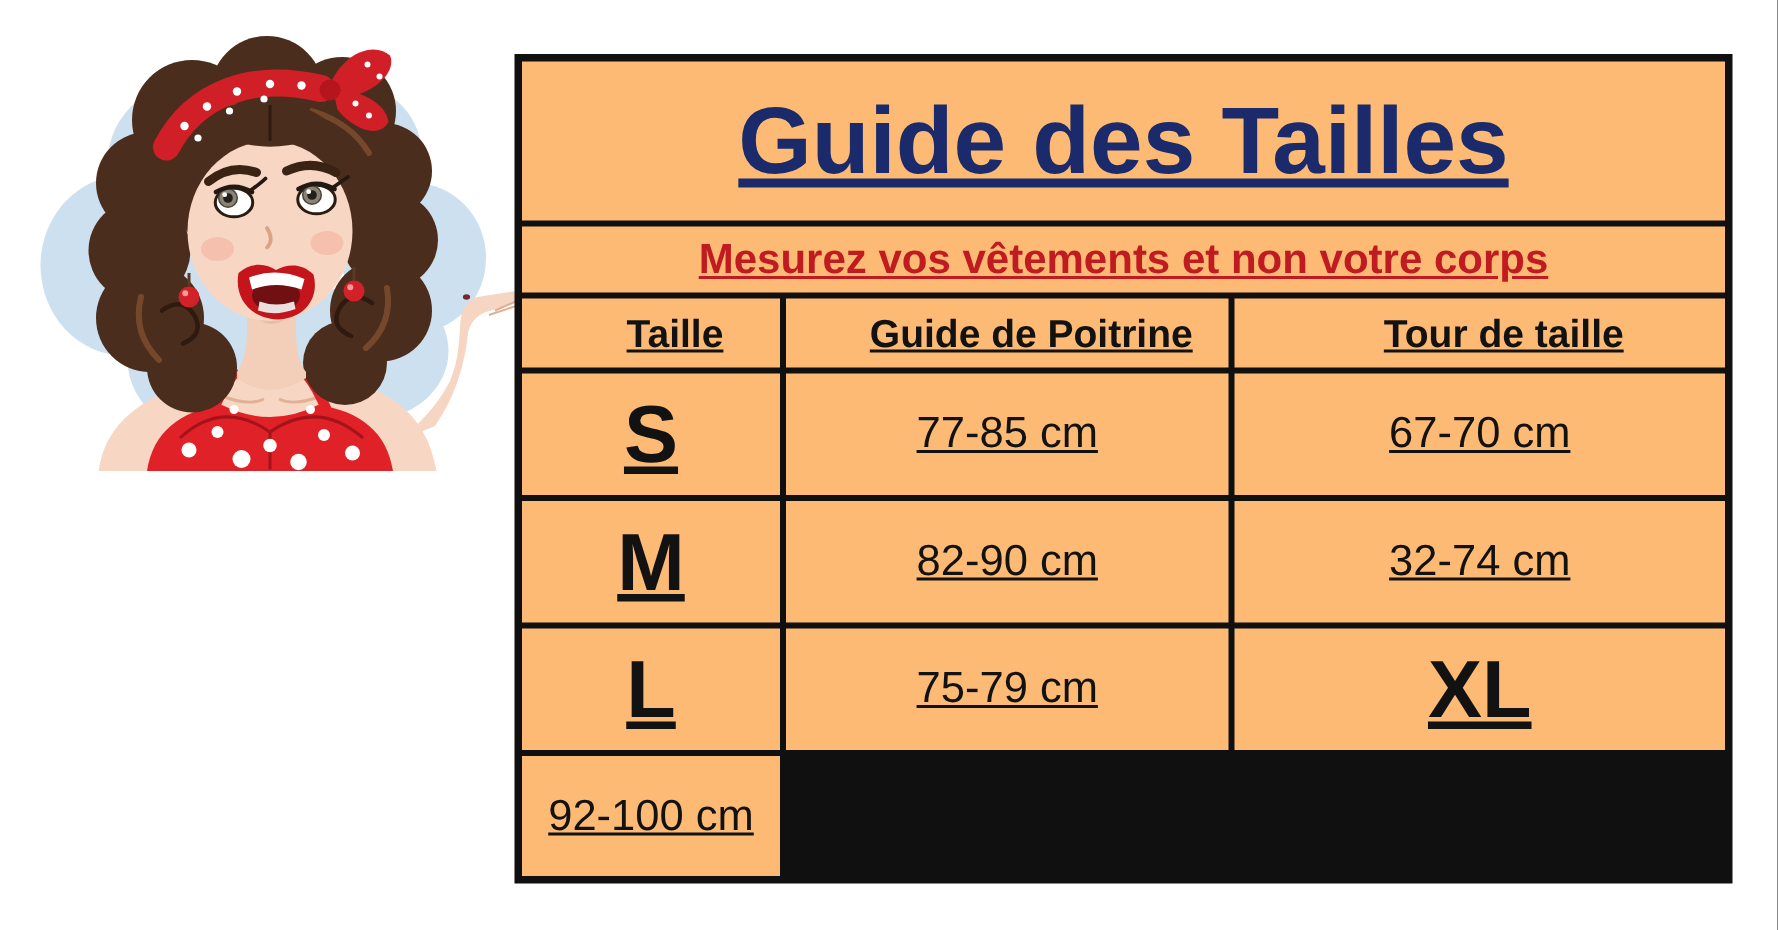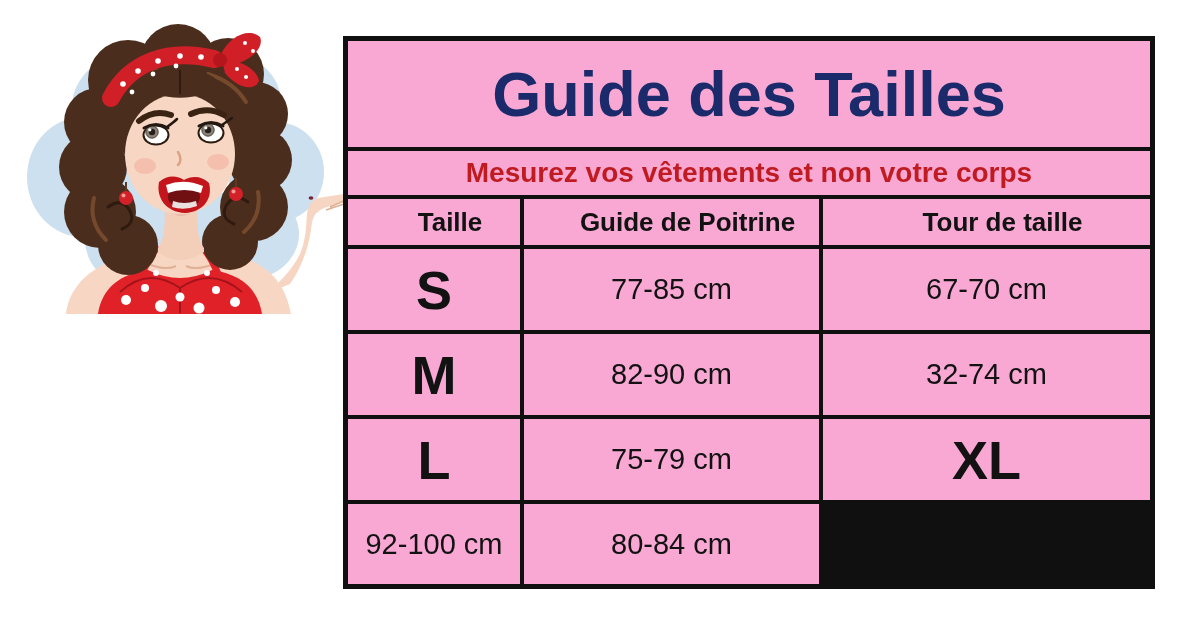--- a/index.html
+++ b/index.html
@@ -12,22 +12,22 @@
   }
   .size-table{
     position:absolute;left:343px;top:36px;width:812px;height:553px;
     background:#101010;
     display:grid;
     grid-template-columns:172px 295px 327px;
     grid-template-rows:106px 44px 46px 81px 81px 81px 80px;
     gap:4px;padding:5px;box-sizing:border-box;
   }
   .cell{
-    background:#f9a8d4;display:flex;align-items:center;justify-content:center;
-    color:#121212;white-space:nowrap;overflow:hidden;
+    background:#fdba74;display:flex;align-items:center;justify-content:center;
+    color:#121212;white-space:nowrap;overflow:hidden;text-decoration:underline;
   }
   .span-all{grid-column:1 / -1;}
   .title-cell{
     font-size:63px;font-weight:700;color:#1a2a6b;letter-spacing:0px;
   }
   .subtitle-cell{
     font-size:28px;font-weight:700;color:#c11b22;
   }
   .header-cell{
     font-size:26px;font-weight:700;padding-left:32px;
@@ -190,14 +190,13 @@
 
   <div class="cell size-cell">M</div>
   <div class="cell value-cell">82-90 cm</div>
   <div class="cell value-cell">32-74 cm</div>
 
   <div class="cell size-cell">L</div>
   <div class="cell value-cell">75-79 cm</div>
 
   <div class="cell size-cell">XL</div>
   <div class="cell value-cell">92-100 cm</div>
-  <div class="cell value-cell">80-84 cm</div>
 </div>
 
 </body></html>

